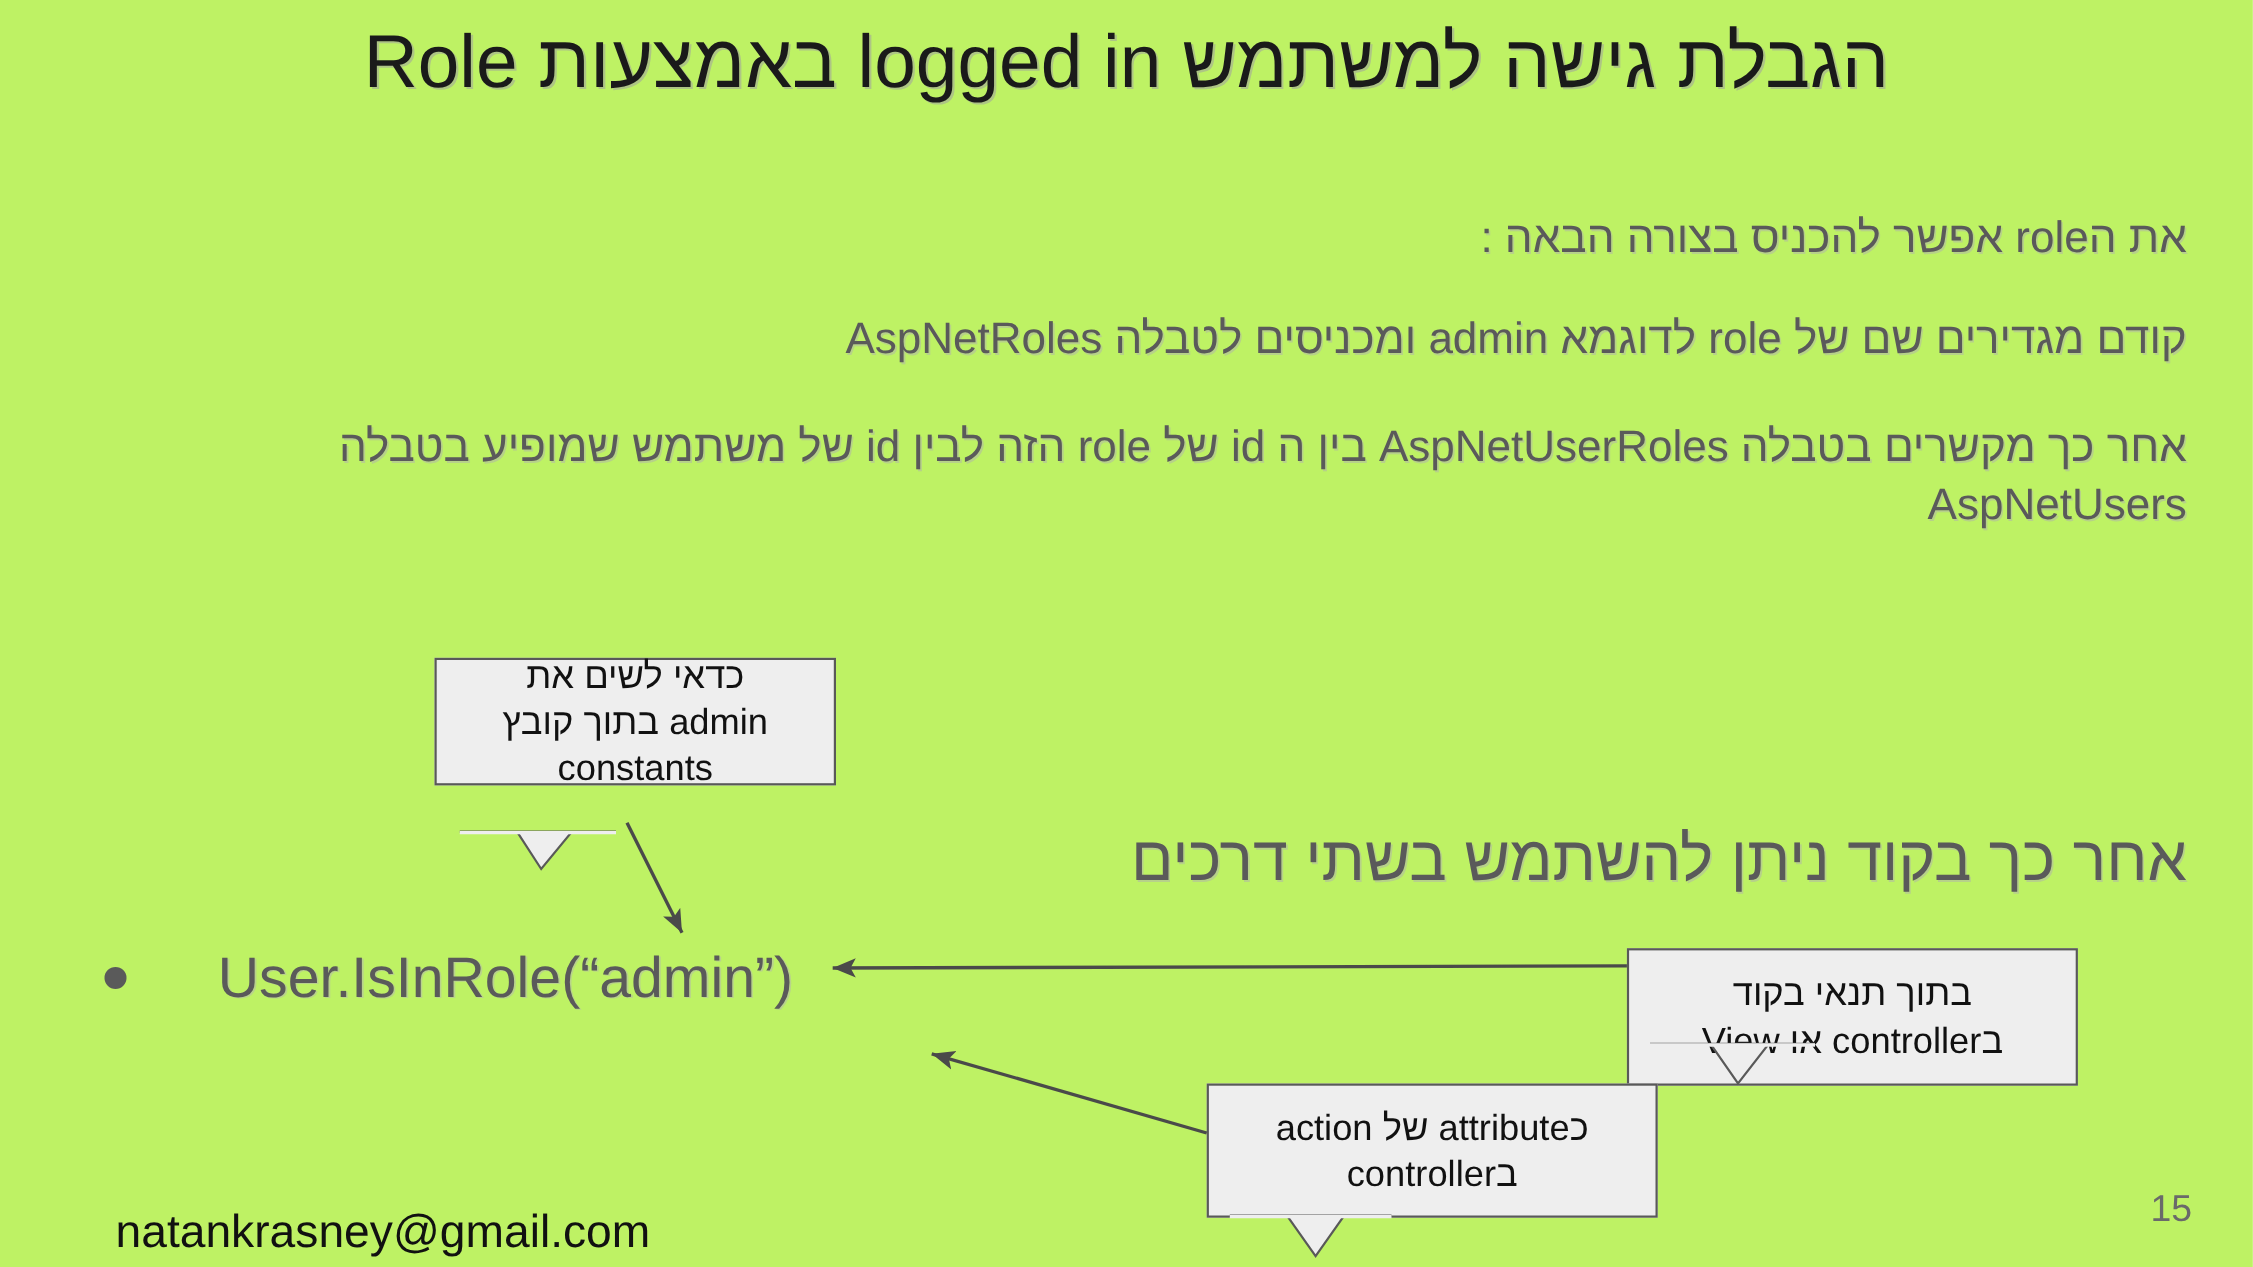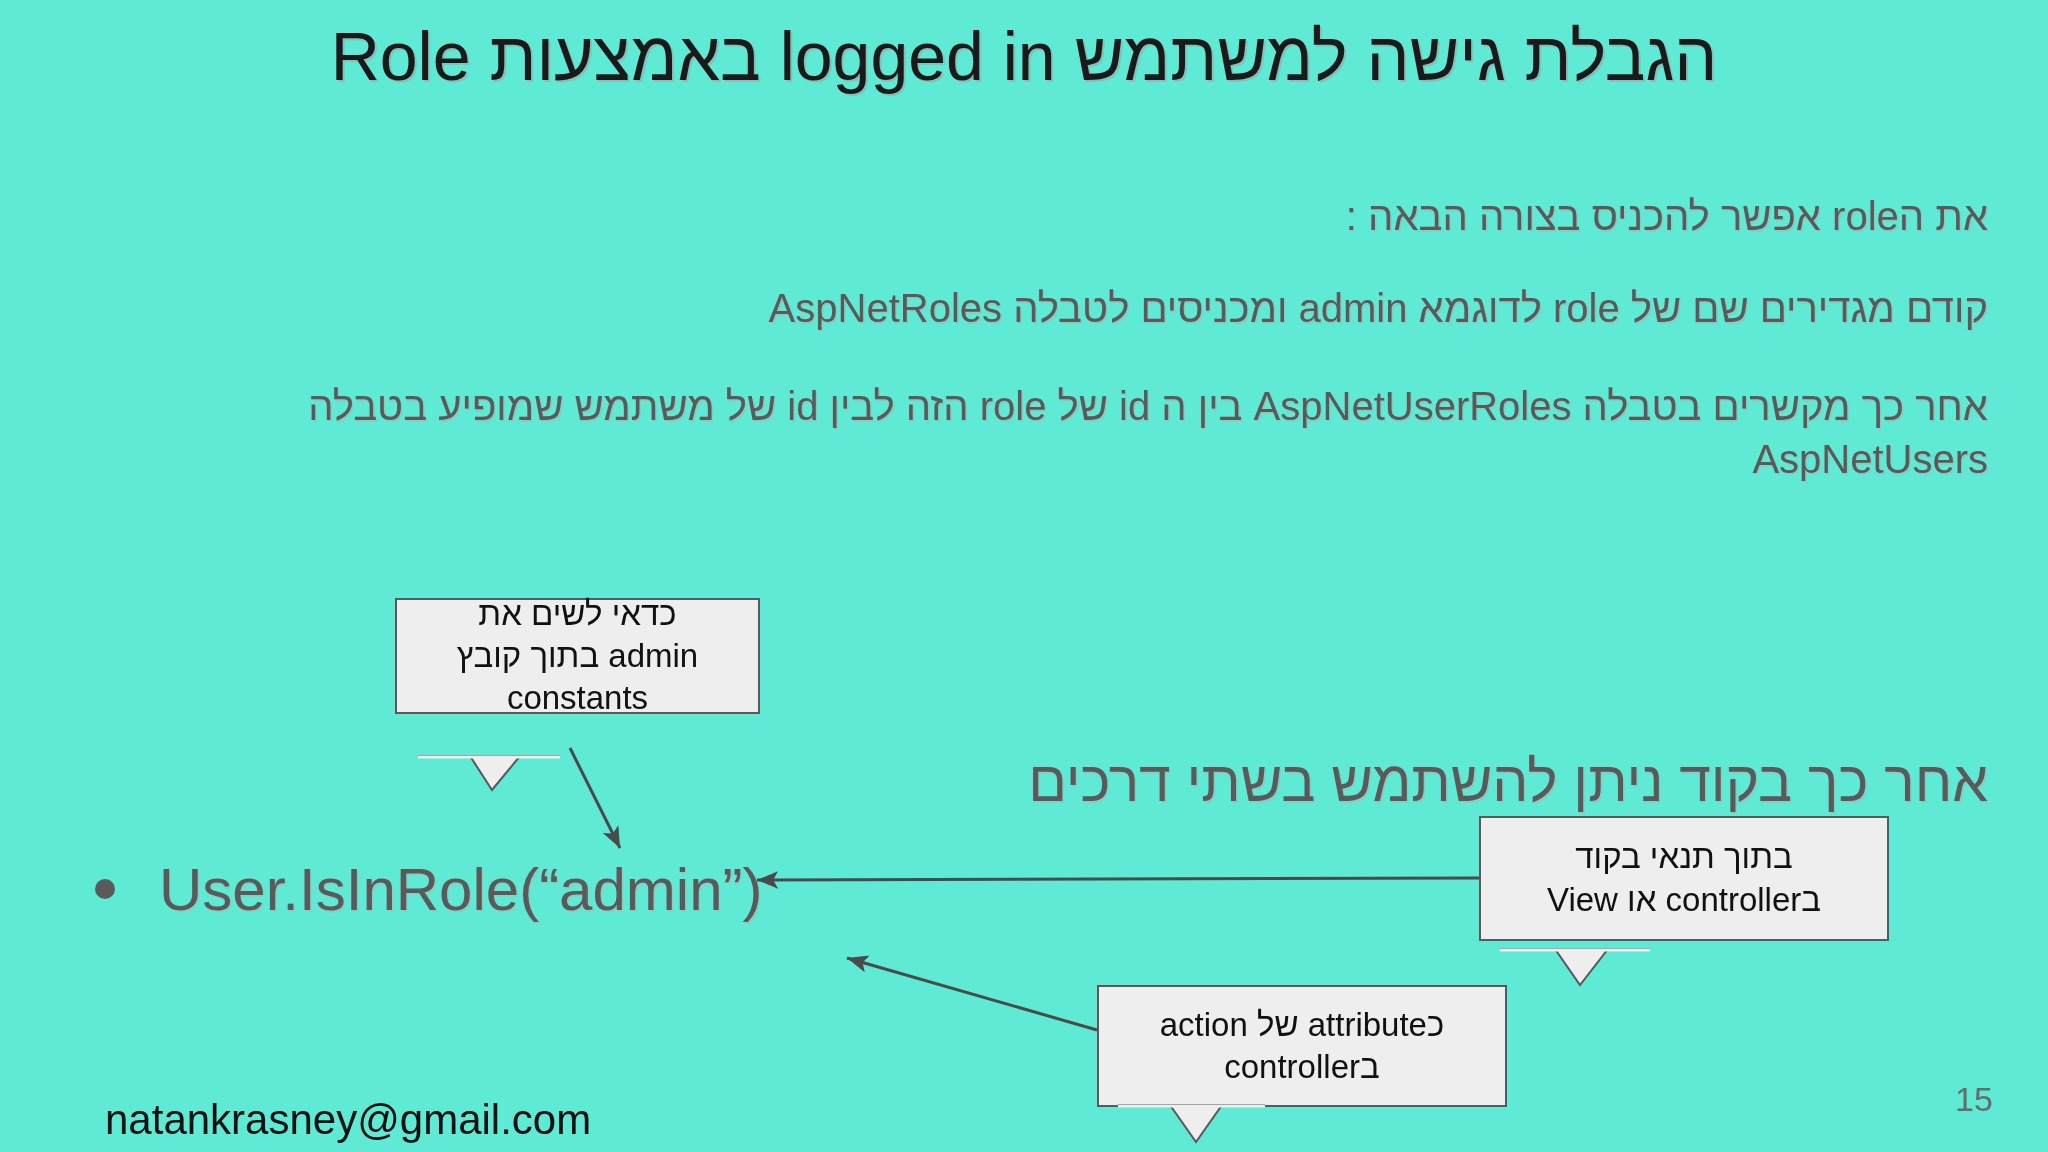--- a/index.html
+++ b/index.html
@@ -14,21 +14,21 @@
     position: relative;
     overflow: hidden;
     font-family: "Liberation Sans", "DejaVu Sans", sans-serif;
     color: #595959;
     -webkit-font-smoothing: antialiased;
   }
 
   .slide {
     position: absolute;
     inset: 0;
-    background: #5eead4;
+    background: #bef264;
   }
 
   
   .slide-title {
     position: absolute;
     left: 120px;
     top: 18px;
     width: 1808px;
     text-align: center;
     direction: rtl;
@@ -90,24 +90,25 @@
   }
   .bullet-dot {
     width: 20px;
     height: 20px;
     border-radius: 50%;
     background: #5a5a5a;
     flex: 0 0 auto;
     margin-right: 44px;
   }
   .bullet-text {
-    font-size: 60px;
+    font-size: 52px;
     color: #5a5a5a;
     white-space: nowrap;
     text-shadow: 1.5px 1.5px 0 rgba(180,180,180,0.5);
+    margin-left: 39px;
   }
 
   
   .callout {
     position: absolute;
     background: #eeeeee;
     border: 2px solid #595959;
     box-sizing: border-box;
     direction: rtl;
     text-align: center;
@@ -122,21 +123,21 @@
   .callout-inner { width: 100%; }
 
   #callout-constants {
     left: 395px;
     top: 598px;
     width: 365px;
     height: 116px;
   }
   #callout-controller-view {
     left: 1479px;
-    top: 816px;
+    top: 862px;
     width: 410px;
     height: 125px;
   }
   #callout-attribute {
     left: 1097px;
     top: 985px;
     width: 410px;
     height: 122px;
   }
 

